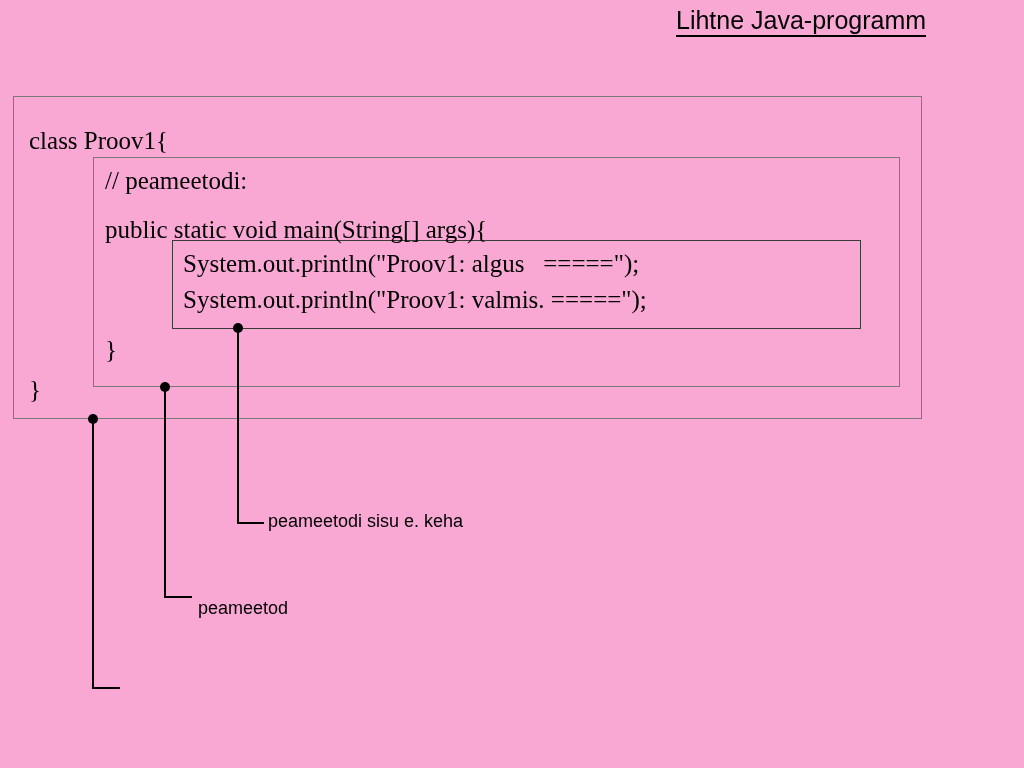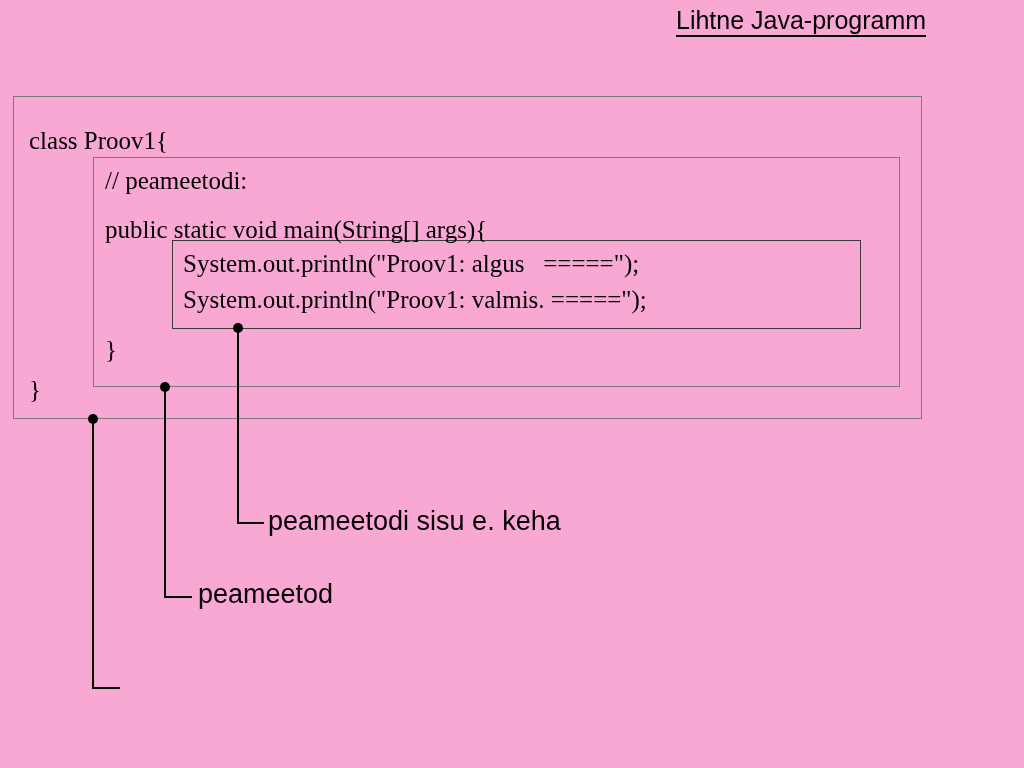--- a/index.html
+++ b/index.html
@@ -88,28 +88,28 @@
     top: 0;
     width: 1024px;
     height: 768px;
     pointer-events: none;
   }
 
   
   .callout-label {
     position: absolute;
     font-family: "Liberation Sans", sans-serif;
-    font-size: 27px;
+    font-size: 18px;
     line-height: 32px;
     white-space: nowrap;
     color: #000000;
     text-align: center;
   }
   .cl-body   { left: 268px; top: 505px; }
-  .cl-method { left: 198px; top: 578px; }
+  .cl-method { left: 198px; top: 592px; }
   .cl-class  { left: 137px; top: 669px; }
 </style>
 </head>
 <body>
 
 <div id="slide">
 
   <div class="slide-title"><span class="title-underline">Lihtne Java-programm</span></div>
 
   <div class="code-box box-outer"></div>

